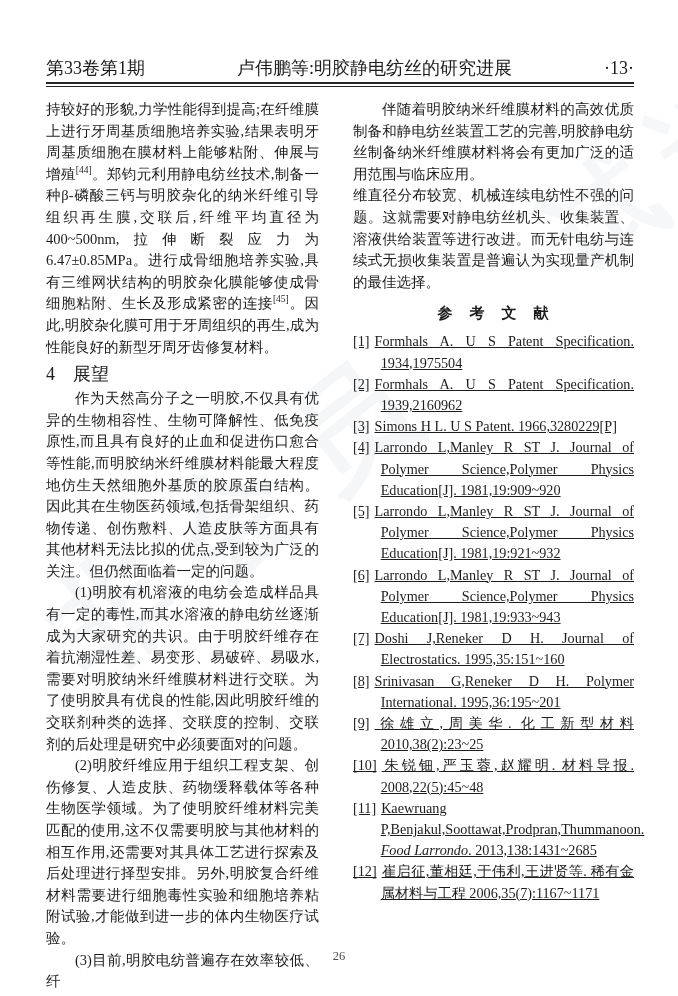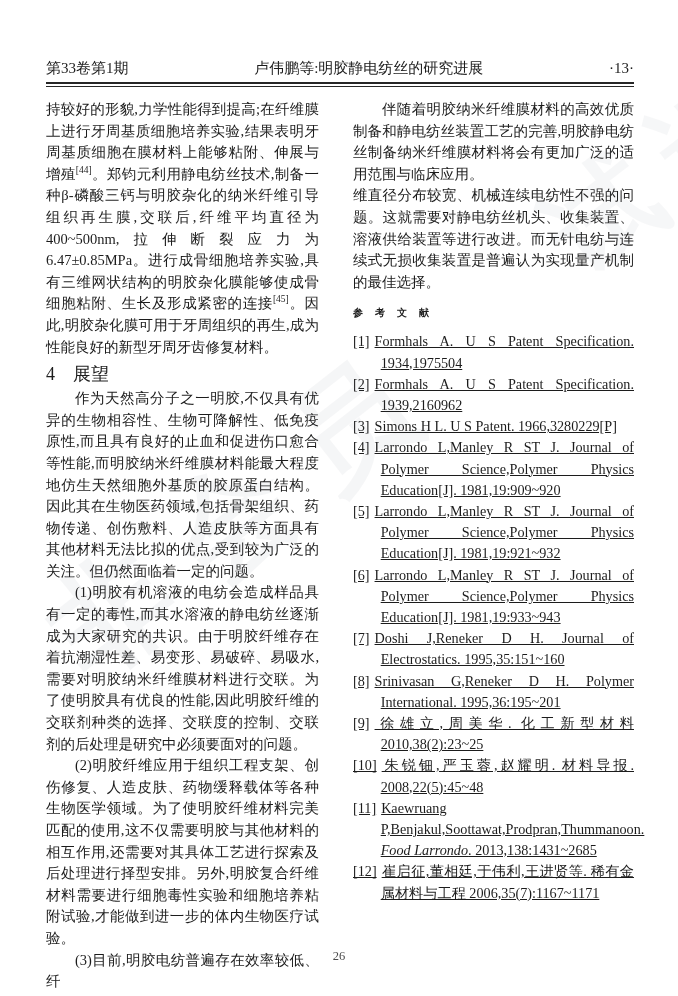--- a/index.html
+++ b/index.html
@@ -9,42 +9,42 @@
     background:#ffffff;
     overflow:hidden;
     font-family:"Liberation Serif","DejaVu Serif",serif;
     color:#1c1c1c;
     box-sizing:border-box;
     padding:60px 44px 0 46px;
   }
   
   .pagehead{
     display:flex;justify-content:space-between;align-items:center;
-    font-size:15px;line-height:16px;
+    font-size:18px;line-height:16px;
   }
   .pagehead .center{flex:1;text-align:center;}
   .header-rule{
     margin-top:6px;height:2px;
     border-top:2.5px solid #262626;
     border-bottom:1px solid #262626;
   }
   
   .columns{display:flex;gap:34px;margin-top:12px;}
   .col{width:281px;}
   .body-p{
     margin:0;font-size:14.5px;line-height:21.6px;
     text-align:justify;
   }
   .body-p.indent{text-indent:2em;}
   sup{font-size:9.5px;line-height:0;}
   .section-heading{
     font-size:18px;font-weight:normal;margin:5px 0 3px 0;line-height:22px;
   }
   .refs-heading{
-    font-size:10px;font-weight:bold;
+    font-size:15px;font-weight:bold;text-align:center;
     margin:9px 0 7px 0;line-height:22px;letter-spacing:1px;
   }
   .ref{
     font-size:14.2px;line-height:21.2px;text-align:justify;
     padding-left:1.95em;text-indent:-1.95em;text-decoration:underline;
   }
   .ref .ref-label{margin-right:5px;}
   .ref i{font-style:italic;}
   
   .page-number{

